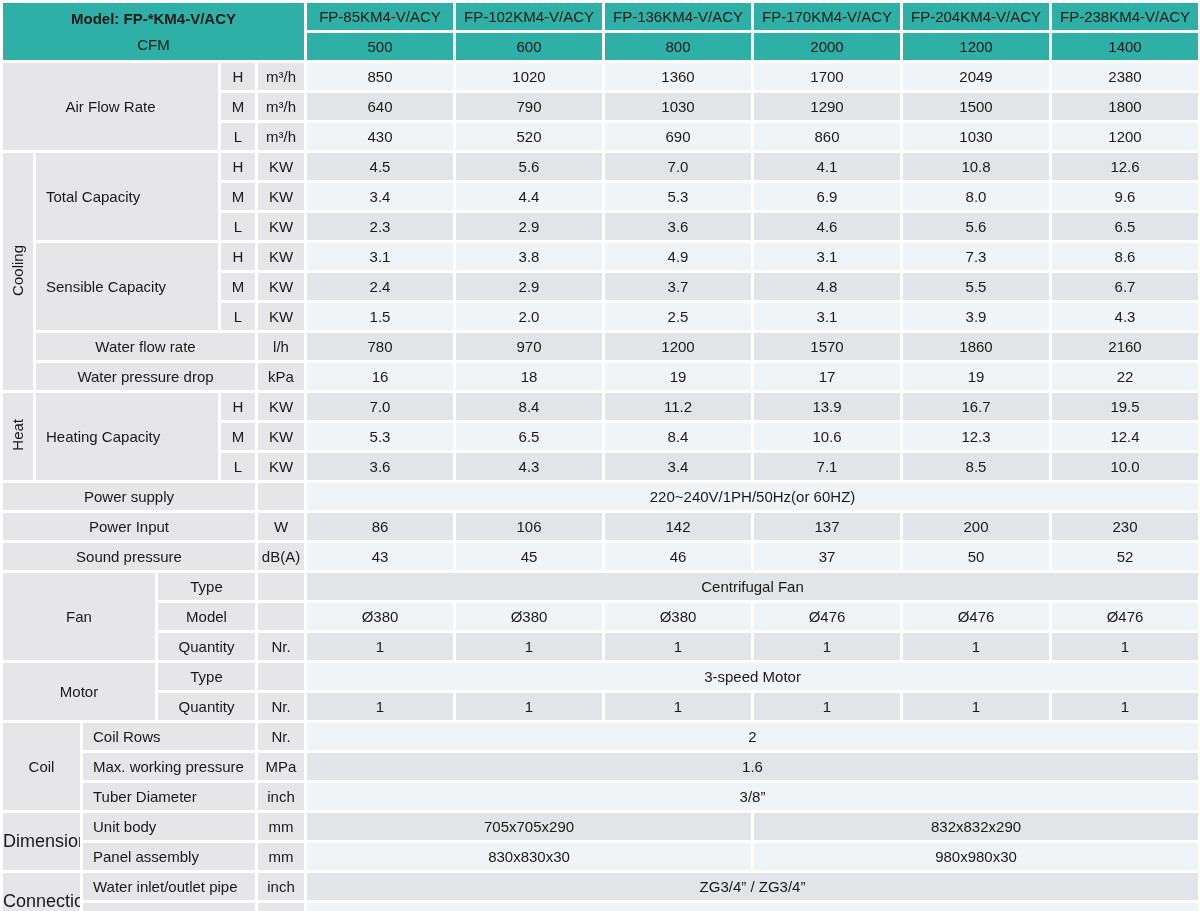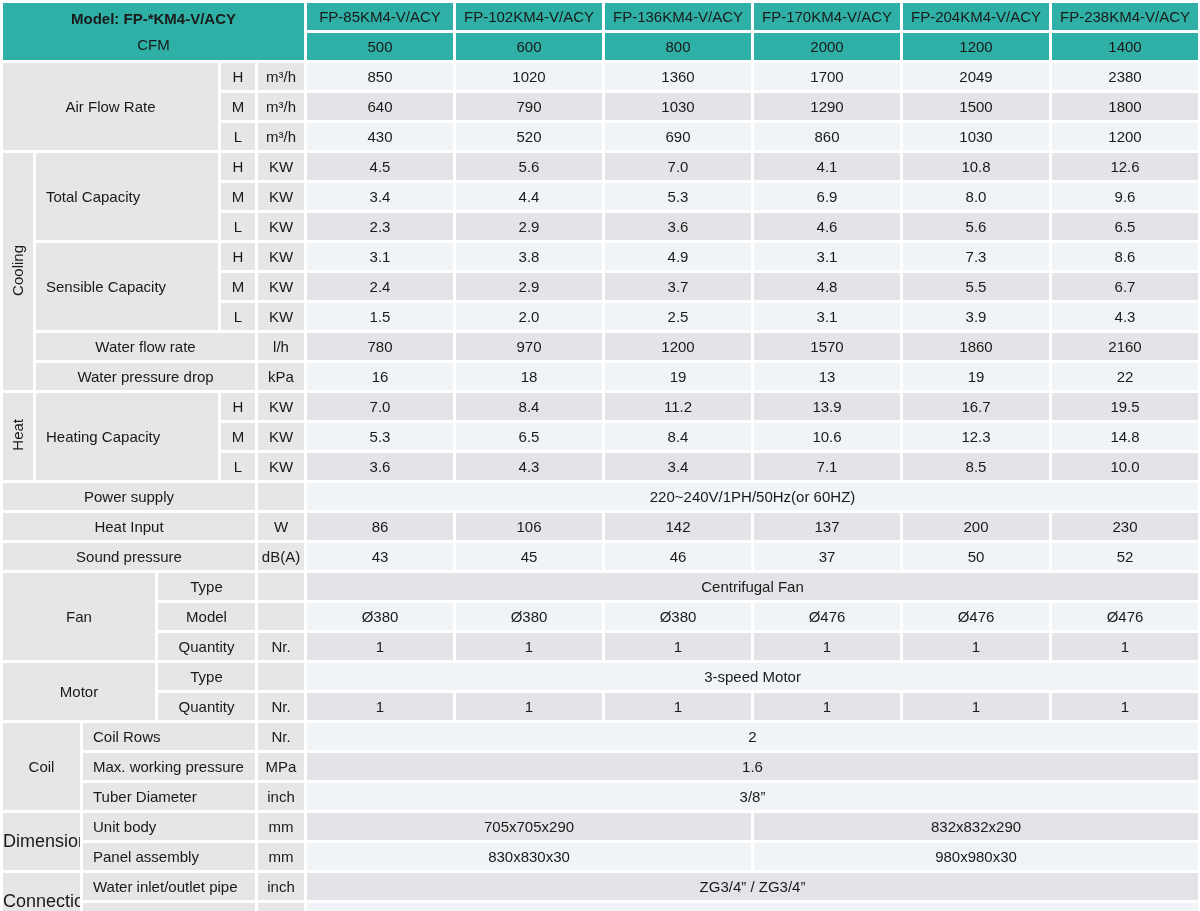--- a/index.html
+++ b/index.html
@@ -161,21 +161,21 @@
     <td class="g">1570</td>
     <td class="g">1860</td>
     <td class="g">2160</td>
   </tr>
   <tr>
     <td class="lb" colspan="4">Water pressure drop</td>
     <td class="lb">kPa</td>
     <td class="w">16</td>
     <td class="w">18</td>
     <td class="w">19</td>
-    <td class="w">13</td>
+    <td class="w">17</td>
     <td class="w">19</td>
     <td class="w">22</td>
   </tr>
 
   <tr>
     <td class="lb vert" rowspan="3"><span>Heat</span></td>
     <td class="lb left" colspan="3" rowspan="3">Heating Capacity</td>
     <td class="lb">H</td>
     <td class="lb">KW</td>
     <td class="g">7.0</td>
@@ -186,40 +186,40 @@
     <td class="g">19.5</td>
   </tr>
   <tr>
     <td class="lb">M</td>
     <td class="lb">KW</td>
     <td class="w">5.3</td>
     <td class="w">6.5</td>
     <td class="w">8.4</td>
     <td class="w">10.6</td>
     <td class="w">12.3</td>
-    <td class="w">14.8</td>
+    <td class="w">12.4</td>
   </tr>
   <tr>
     <td class="lb">L</td>
     <td class="lb">KW</td>
     <td class="g">3.6</td>
     <td class="g">4.3</td>
     <td class="g">3.4</td>
     <td class="g">7.1</td>
     <td class="g">8.5</td>
     <td class="g">10.0</td>
   </tr>
 
   <tr>
     <td class="lb" colspan="5">Power supply</td>
     <td class="lb"></td>
     <td class="w" colspan="6">220~240V/1PH/50Hz(or 60HZ)</td>
   </tr>
   <tr>
-    <td class="lb" colspan="5">Heat Input</td>
+    <td class="lb" colspan="5">Power Input</td>
     <td class="lb">W</td>
     <td class="g">86</td>
     <td class="g">106</td>
     <td class="g">142</td>
     <td class="g">137</td>
     <td class="g">200</td>
     <td class="g">230</td>
   </tr>
   <tr>
     <td class="lb" colspan="5">Sound pressure</td>

